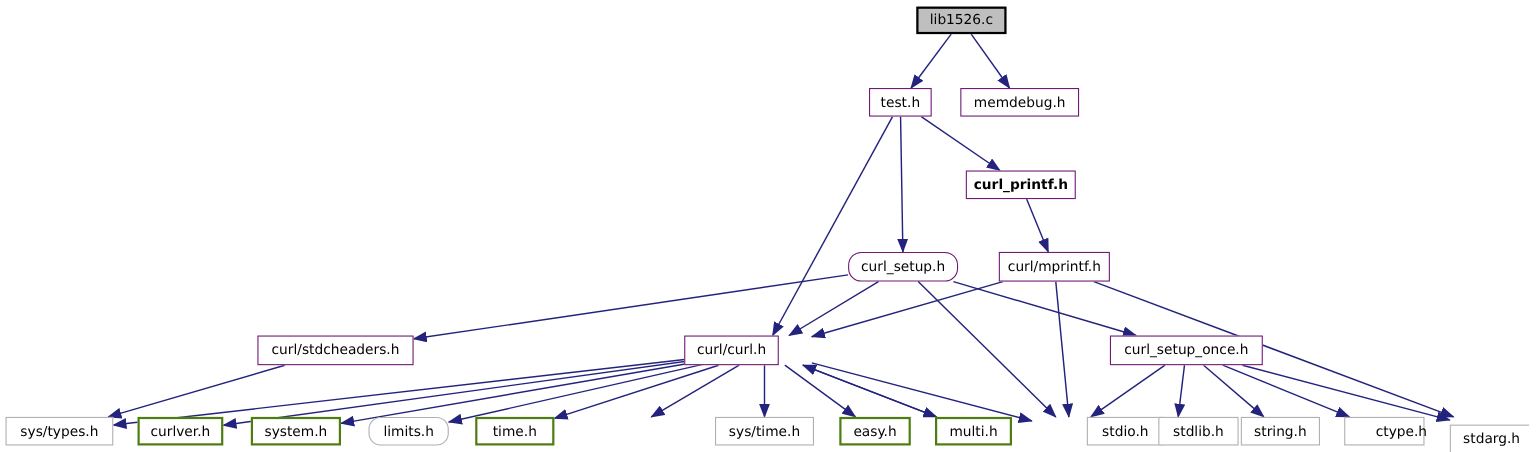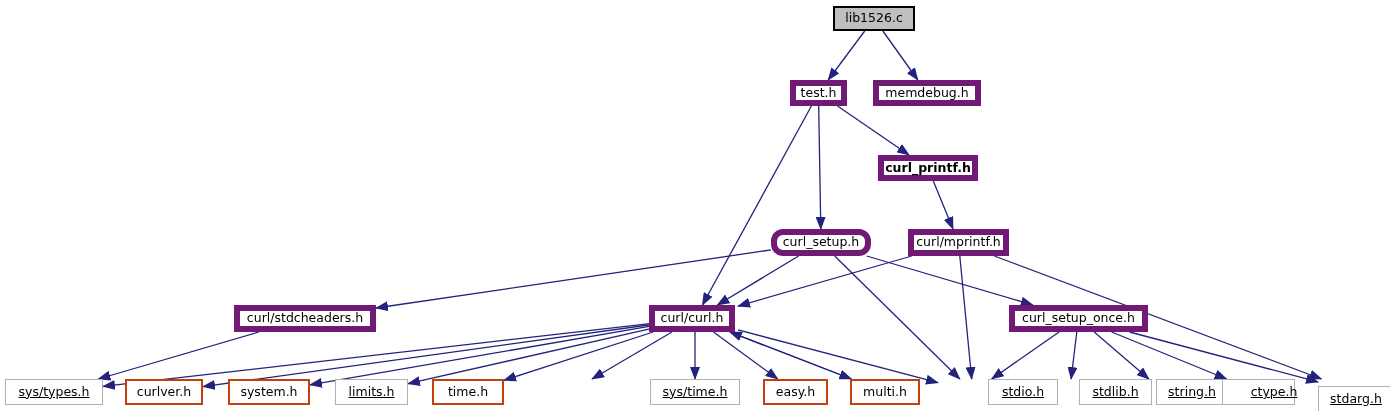--- a/index.html
+++ b/index.html
@@ -16,23 +16,23 @@
     display:flex;align-items:center;justify-content:center;
     box-sizing:border-box;
     background:#ffffff;
     color:#000000;
     font-size:12.5px;
     line-height:1;
     white-space:nowrap;
     z-index:2;
   }
   .node.main{background:#bfbfbf;border:2px solid #000000;font-weight:400;}
-  .node.internal{border:6px solid #701a75;}
-  .node.bold{border:2px solid #c2410c;}
-  .node.system{border:1px solid #b0b0b0;text-decoration:underline;}
+  .node.internal{border:1px solid #701a75;}
+  .node.bold{border:2px solid #4d7c0f;}
+  .node.system{border:1px solid #b0b0b0;}
 </style>
 </head>
 <body>
 
 <div id="stage">
   <svg id="edges" width="1399" height="411" viewBox="0 0 1399 411" xmlns="http://www.w3.org/2000/svg">
       <defs>
         <marker id="arrow" markerUnits="userSpaceOnUse" markerWidth="14" markerHeight="10" refX="12" refY="5" orient="auto">
           <path d="M0,0 L13,5 L0,10 z" fill="#23237d"></path>
         </marker>
@@ -69,28 +69,28 @@
       <line x1="1129.5" y1="332.0" x2="1318.0" y2="381.9" stroke="#23237d" stroke-width="1.3" marker-end="url(#arrow)"></line>
     </svg>
 
 <div class="node main" style="left: 833px; top: 6px; width: 82px; height: 25px;">lib1526.c</div>
     <div class="node internal" style="left: 790px; top: 80px; width: 57px; height: 26px;">test.h</div>
     <div class="node internal" style="left: 873px; top: 80px; width: 108px; height: 26px;">memdebug.h</div>
     <div class="node internal" style="left: 878px; top: 155px; width: 100px; height: 26px; font-weight: bold;">curl_printf.h</div>
     <div class="node internal" style="left: 771px; top: 229px; width: 100px; height: 27px; border-radius: 12px;">curl_setup.h</div>
     <div class="node internal" style="left: 908px; top: 229px; width: 101px; height: 27px;">curl/mprintf.h</div>
     <div class="node internal" style="left: 234px; top: 305px; width: 142px; height: 27px;">curl/stdcheaders.h</div>
-    <div class="node internal" style="left: 649px; top: 305px; width: 86px; height: 27px;">curl/curl.h</div>
+    <div class="node internal" style="left: 622px; top: 305px; width: 86px; height: 27px;">curl/curl.h</div>
     <div class="node internal" style="left: 1009px; top: 305px; width: 139px; height: 27px;">curl_setup_once.h</div>
     <div class="node system" style="left: 5px; top: 379px; width: 98px; height: 26px;">sys/types.h</div>
     <div class="node bold" style="left: 125px; top: 379px; width: 78px; height: 26px;">curlver.h</div>
     <div class="node bold" style="left: 228px; top: 379px; width: 82px; height: 26px;">system.h</div>
-    <div class="node system" style="left: 335px; top: 379px; width: 73px; height: 26px;">limits.h</div>
+    <div class="node system" style="left: 335px; top: 379px; width: 73px; height: 26px; border-radius: 11px;">limits.h</div>
     <div class="node bold" style="left: 432px; top: 379px; width: 72px; height: 26px;">time.h</div>
     <div class="node system" style="left: 650px; top: 379px; width: 90px; height: 26px; text-align: center;">sys/time.h</div>
     <div class="node bold" style="left: 763px; top: 379px; width: 65px; height: 26px;">easy.h</div>
     <div class="node bold" style="left: 850px; top: 379px; width: 70px; height: 26px;">multi.h</div>
     <div class="node system" style="left: 988px; top: 379px; width: 70px; height: 26px;">stdio.h</div>
-    <div class="node system" style="left: 1079px; top: 379px; width: 73px; height: 26px;">stdlib.h</div>
-    <div class="node system" style="left: 1156px; top: 379px; width: 72px; height: 26px;">string.h</div>
+    <div class="node system" style="left: 1053px; top: 379px; width: 73px; height: 26px;">stdlib.h</div>
+    <div class="node system" style="left: 1128px; top: 379px; width: 72px; height: 26px;">string.h</div>
     <div class="node system" style="left: 1222px; top: 379px; width: 73px; height: 26px; padding-left: 31px;">ctype.h</div>
     <div class="node system" style="left: 1318px; top: 386px; width: 76px; height: 26px;">stdarg.h</div>
   </div>
 
 </body></html>

